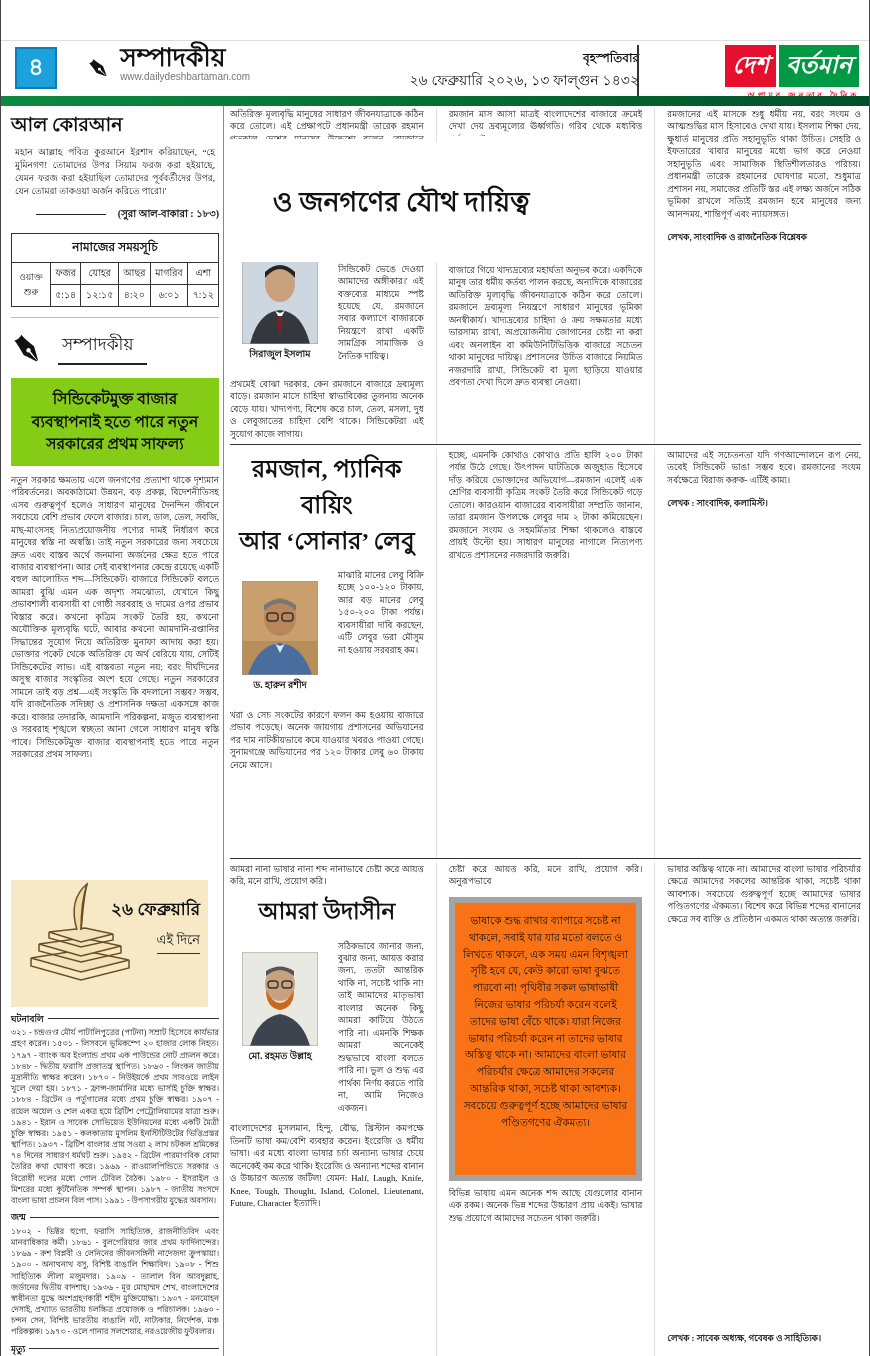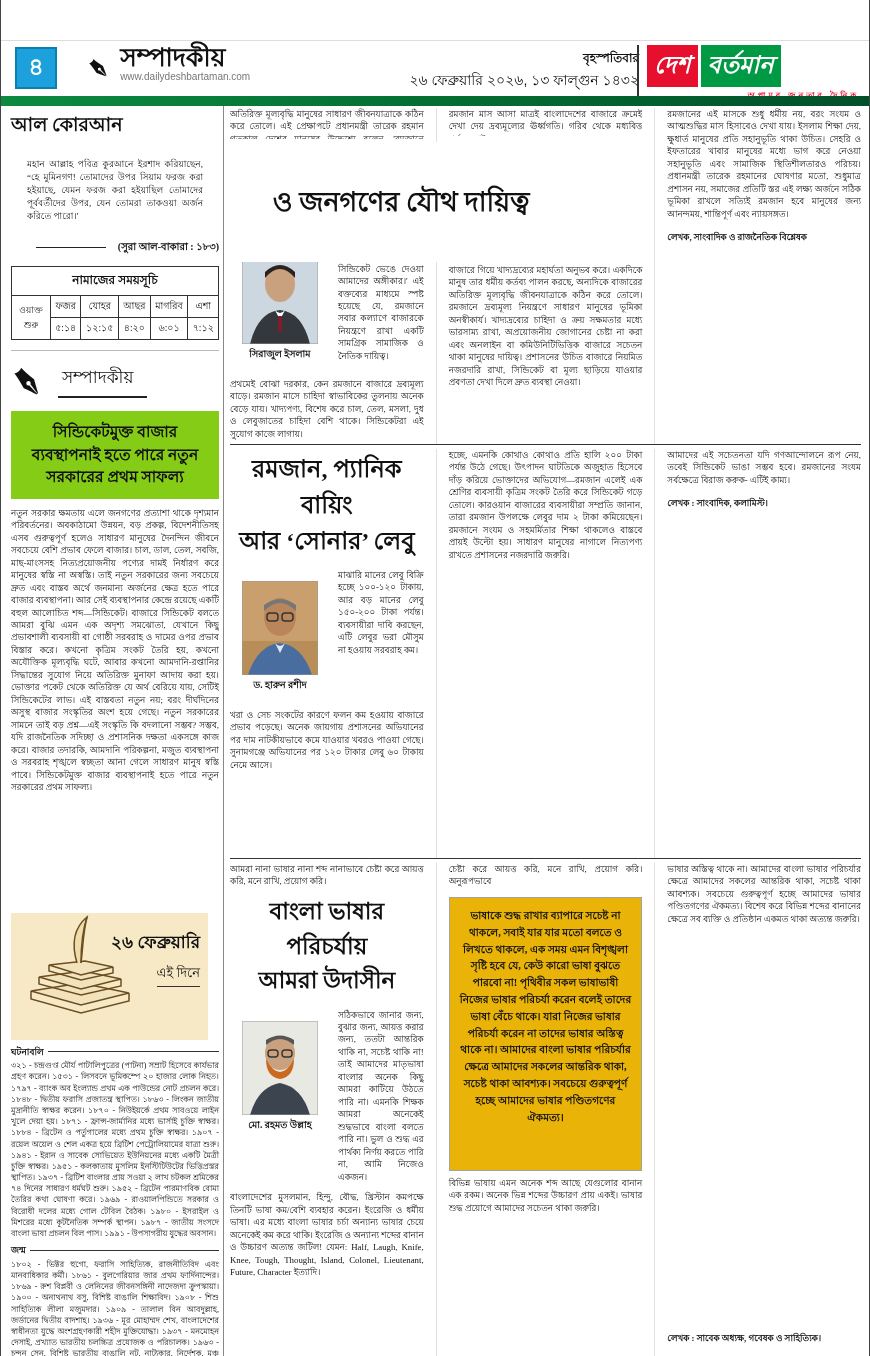--- a/index.html
+++ b/index.html
@@ -12,33 +12,33 @@
            border:2px solid #0d7db3;display:flex;align-items:center;justify-content:center;}
   .pagenum span{color:#fff;font-size:24px;font-weight:bold;font-family:"Liberation Sans",sans-serif;}
   .section-block{position:absolute;left:86px;top:4px;display:flex;align-items:flex-start;gap:8px;}
   .pen{font-size:30px;transform:rotate(-135deg) scaleX(-1);display:inline-block;line-height:30px;margin-top:8px;}
   .sec-title{font-size:25px;font-weight:bold;line-height:1.05;}
   .sec-url{font-size:10px;color:#777;font-family:"Liberation Sans",sans-serif;}
   .date-block{position:absolute;right:230px;top:8px;text-align:right;font-family:"Liberation Sans",sans-serif;}
   .weekday{font-size:12px;font-weight:bold;}
   .dateline{font-size:14px;}
   .logo{position:absolute;right:10px;top:4px;width:212px;text-align:right;border-left:2px solid #333;padding-left:8px;}
-  .logo-row{display:flex;gap:3px;justify-content:flex-start;font-family:"Liberation Sans",sans-serif;}
+  .logo-row{display:flex;gap:3px;justify-content:flex-end;font-family:"Liberation Sans",sans-serif;}
   .logo-desh{background:#e60f2e;color:#fff;font-weight:bold;font-size:24px;padding:1px 7px;font-style:italic;}
   .logo-bartaman{background:#009a44;color:#fff;font-weight:bold;font-size:24px;padding:1px 7px;font-style:italic;}
   .logo-tag{font-size:8px;color:#e60f2e;letter-spacing:3px;margin-top:2px;font-weight:bold;}
   .green-bar{position:absolute;left:0;top:96px;width:100%;height:10px;
              background:linear-gradient(90deg,#0c8a40 0%,#046b31 55%,#01502a 100%);}
   
   .content{position:absolute;left:0;top:106px;width:100%;height:1250px;display:flex;}
   .rail{width:222px;padding:2px 4px 0 10px;box-sizing:border-box;overflow:hidden;}
   .main{flex:1;border-left:1px solid #888;padding:2px 8px 0 6px;box-sizing:border-box;overflow:hidden;}
   
   .quran h2{font-size:19px;margin:2px 0 4px 0;font-weight:bold;}
-  .verse{font-size:9px;line-height:1.45;text-align:justify;margin:16px;}
+  .verse{font-size:9px;line-height:1.45;text-align:justify;margin:4px;}
   .ref-row{display:flex;align-items:center;justify-content:flex-end;gap:12px;margin:8px 0 10px 0;font-size:10px;font-weight:bold;}
   .refline{display:inline-block;width:70px;border-top:1.5px solid #222;}
   table.prayer{border-collapse:collapse;width:100%;font-size:9.5px;text-align:center;margin-bottom:10px;}
   table.prayer th,table.prayer td{border:1px solid #333;padding:3px 2px;}
   table.prayer th{font-size:12px;padding:4px;}
   .wl{font-size:9px;width:34px;}
   .rail-div{border-top:1px solid #bbb;margin:4px 0 8px 0;}
   .ed-mast{display:flex;align-items:center;gap:10px;margin:2px 0 8px 0;}
   .nib{font-size:44px;transform:rotate(-130deg) scaleX(-1);display:inline-block;line-height:44px;}
   .ed-title{font-size:17px;border-bottom:2px solid #222;padding:0 14px 4px 4px;}
@@ -68,22 +68,22 @@
   .a1-headline{position:absolute;left:0;top:34px;width:342px;height:120px;background:#fff;z-index:3;
                display:flex;flex-direction:column;align-items:center;justify-content:center;
                font-size:27px;font-weight:bold;line-height:1.5;text-align:center;}
   .hl2{font-size:24px;font-weight:bold;line-height:1.5;text-align:center;margin:2px 0 10px 0;}
   .hl3{font-size:23px;font-weight:bold;line-height:1.5;text-align:center;margin:4px 0 10px 0;}
   .prow{display:flex;gap:8px;margin-bottom:4px;}
   figure{margin:12px;width:76px;flex:none;}
   figcaption{font-size:9.5px;font-weight:bold;text-align:center;margin-top:3px;}
   .byline{font-size:8.8px;font-weight:bold;margin:6px 0 4px 0;}
   .byline-bottom{margin-top:auto;margin-bottom:10px;font-size:8.8px;font-weight:bold;}
-  .pullquote{background:#eab308;border:1px solid #a3a3a3;padding:10px 8px;margin:6px 0;
-             font-size:10.5px;line-height:1.6;text-align:center;font-weight:bold;height:252px;overflow:hidden;}
+  .pullquote{background:#f97316;border:6px solid #a3a3a3;padding:10px 8px;margin:6px 0;
+             font-size:10.5px;line-height:1.6;text-align:center;font-weight:normal;height:252px;overflow:hidden;}
   .photo{display:block;width:76px;height:94px;}
 </style>
 </head>
 <body>
 
 <div class="page">
 
   <header class="masthead">
     <div class="pagenum">
       <span>৪</span>
@@ -255,21 +255,20 @@
             <p class="byline">লেখক : সাংবাদিক, কলামিস্ট।</p>
           </div>
         </div>
       </article>
 
       <article class="art art3">
         <div class="cols3">
           <div class="c">
             <p class="snip2">আমরা নানা ভাষার নানা শব্দ নানাভাবে চেষ্টা করে আয়ত্ত করি, মনে রাখি, প্রয়োগ করি।</p>
             <div class="hl3">
-              <div>বাংলা ভাষার পরিচর্যায়</div>
               <div>আমরা উদাসীন</div>
             </div>
             <div class="prow">
               <figure>
                 <svg class="photo" viewBox="0 0 76 94">
                   <rect width="76" height="94" fill="#e9e9e4"></rect>
                   <ellipse cx="38" cy="32" rx="15" ry="17" fill="#caa17e"></ellipse>
                   <path d="M24 24 Q38 12 52 24 L52 19 Q38 10 24 19 Z" fill="#555"></path>
                   <rect x="26" y="29" width="10" height="7" rx="3" fill="none" stroke="#333" stroke-width="1.4"></rect>
                   <rect x="40" y="29" width="10" height="7" rx="3" fill="none" stroke="#333" stroke-width="1.4"></rect>

